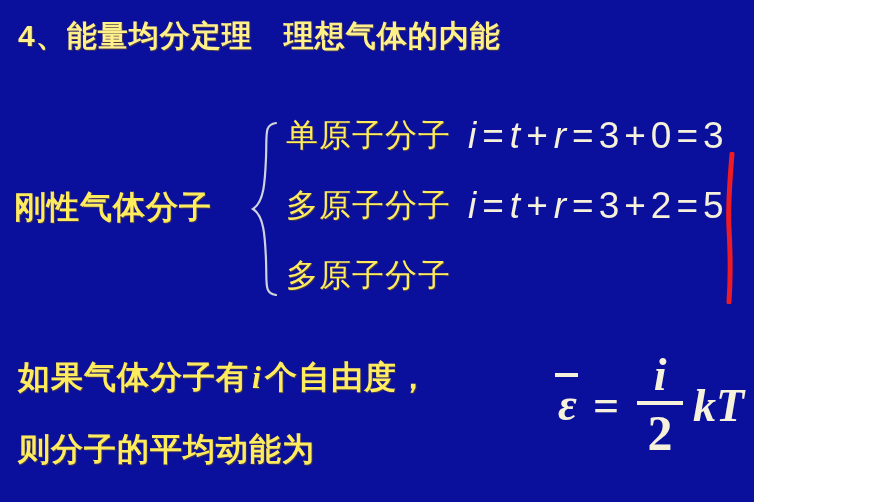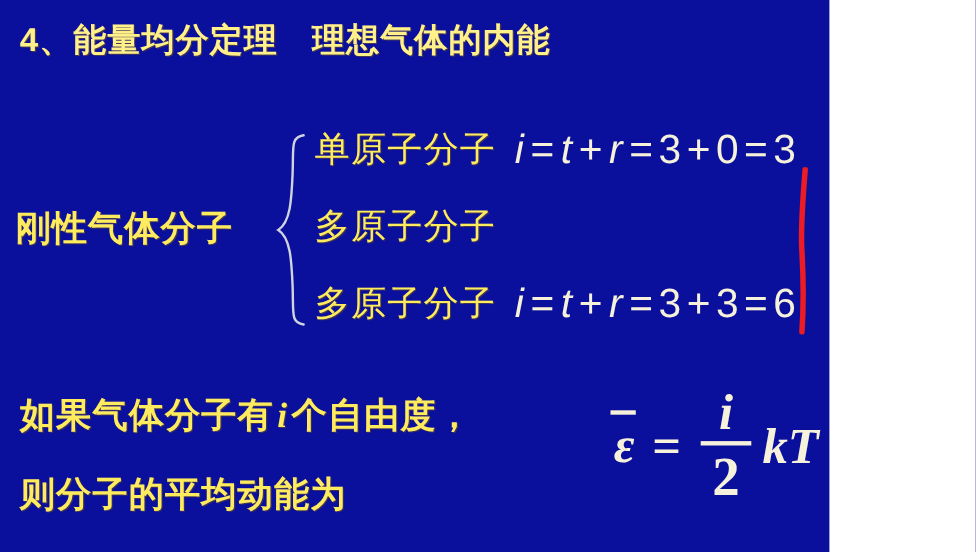--- a/index.html
+++ b/index.html
@@ -204,25 +204,25 @@
     <path d="M26 3 C14 5, 17 13, 16 38 C15 62, 14 82, 3 89 C14 96, 15 116, 16 140 C17 165, 14 173, 26 175" fill="none" stroke="#CFD3DE" stroke-width="2.2" stroke-linecap="round"></path>
   </svg>
 
   <div class="eq-row" id="eq-row-0">
     <span class="eq-name">单原子分子</span>
     <span class="eq-math"><span class="v">i</span><span class="op">=</span><span class="v">t</span><span class="op">+</span><span class="v">r</span><span class="op">=</span><span class="num">3</span><span class="op">+</span><span class="num">0</span><span class="op">=</span><span class="num">3</span></span>
   </div>
 
   <div class="eq-row" id="eq-row-1">
     <span class="eq-name">多原子分子</span>
+    <span class="eq-math"><span class="v">i</span><span class="op">=</span><span class="v">t</span><span class="op">+</span><span class="v">r</span><span class="op">=</span><span class="num">3</span><span class="op">+</span><span class="num">2</span><span class="op">=</span><span class="num">5</span></span>
   </div>
 
   <div class="eq-row" id="eq-row-2">
     <span class="eq-name">多原子分子</span>
-    <span class="eq-math"><span class="v">i</span><span class="op">=</span><span class="v">t</span><span class="op">+</span><span class="v">r</span><span class="op">=</span><span class="num">3</span><span class="op">+</span><span class="num">3</span><span class="op">=</span><span class="num">6</span></span>
   </div>
 
   <svg id="red-stroke" viewBox="0 0 28 152" preserveAspectRatio="none">
     <path d="M16 2 C13 38, 12 60, 13 76 C14 94, 15 122, 13 150" fill="none" stroke="#ED1C24" stroke-width="5" stroke-linecap="round"></path>
   </svg>
   <div id="red-dot"></div>
 
   <div class="bottom-line" id="bottom-line-0"><span>如果气体分子有</span><span class="inline-var">i</span><span>个自由度，</span></div>
 
   <div class="bottom-line" id="bottom-line-1">则分子的平均动能为</div>

